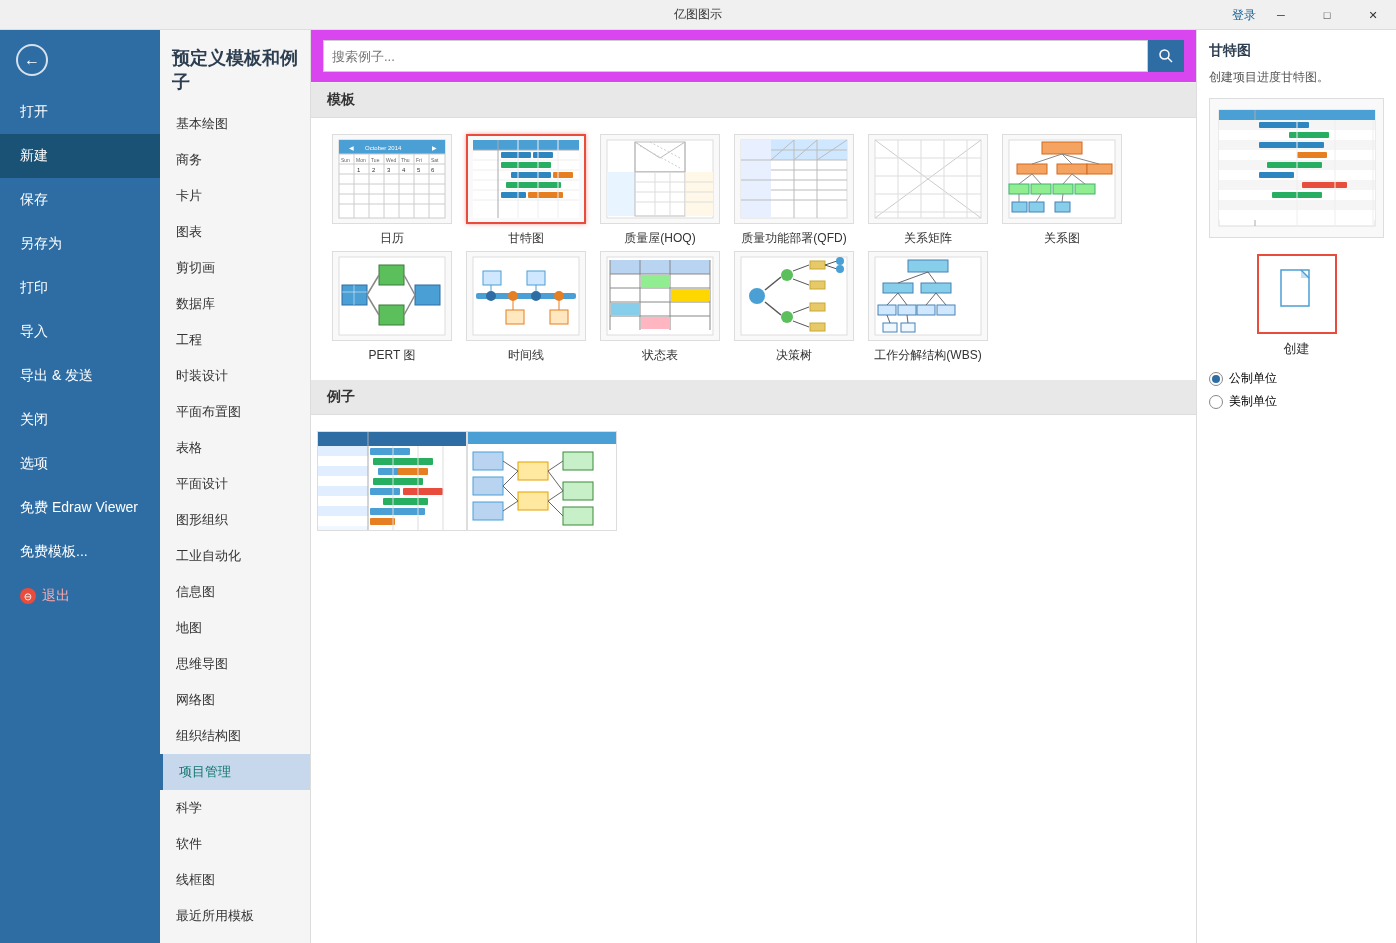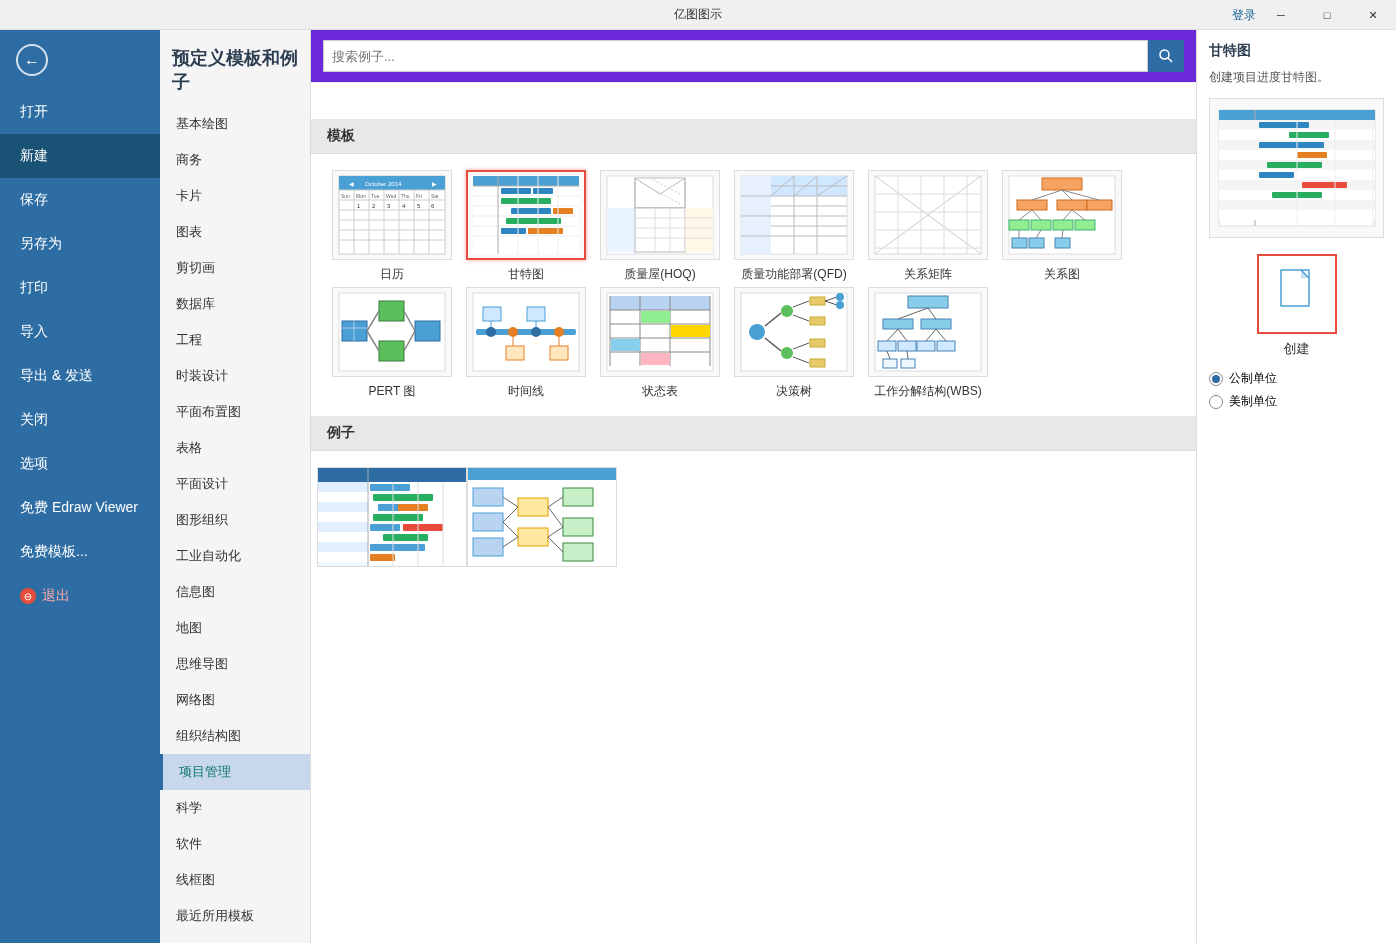--- a/index.html
+++ b/index.html
@@ -133,21 +133,21 @@
       flex: 1;
       display: flex;
       flex-direction: column;
       overflow: hidden;
       background: white;
     }
 
     
     .search-bar {
       padding: 10px 12px;
-      background: #6d28d9;
+      background: #d946ef;
       border-bottom: 1px solid #eee;
       display: flex;
       align-items: center;
     }
     .search-input {
       flex: 1;
       height: 32px;
       border: 1px solid #ccc;
       padding: 0 8px;
       font-size: 13px;
@@ -164,21 +164,20 @@
       align-items: center;
       justify-content: center;
       color: white;
     }
 
     
     .templates-scroll {
       flex: 1;
       overflow-y: auto;
       padding: 0;
-      margin-top: 36px;
     }
 
     .section-header {
       background: #e8e8e8;
       padding: 8px 16px;
       font-size: 14px;
       font-weight: bold;
       color: #333;
       border-bottom: 1px solid #ddd;
     }

